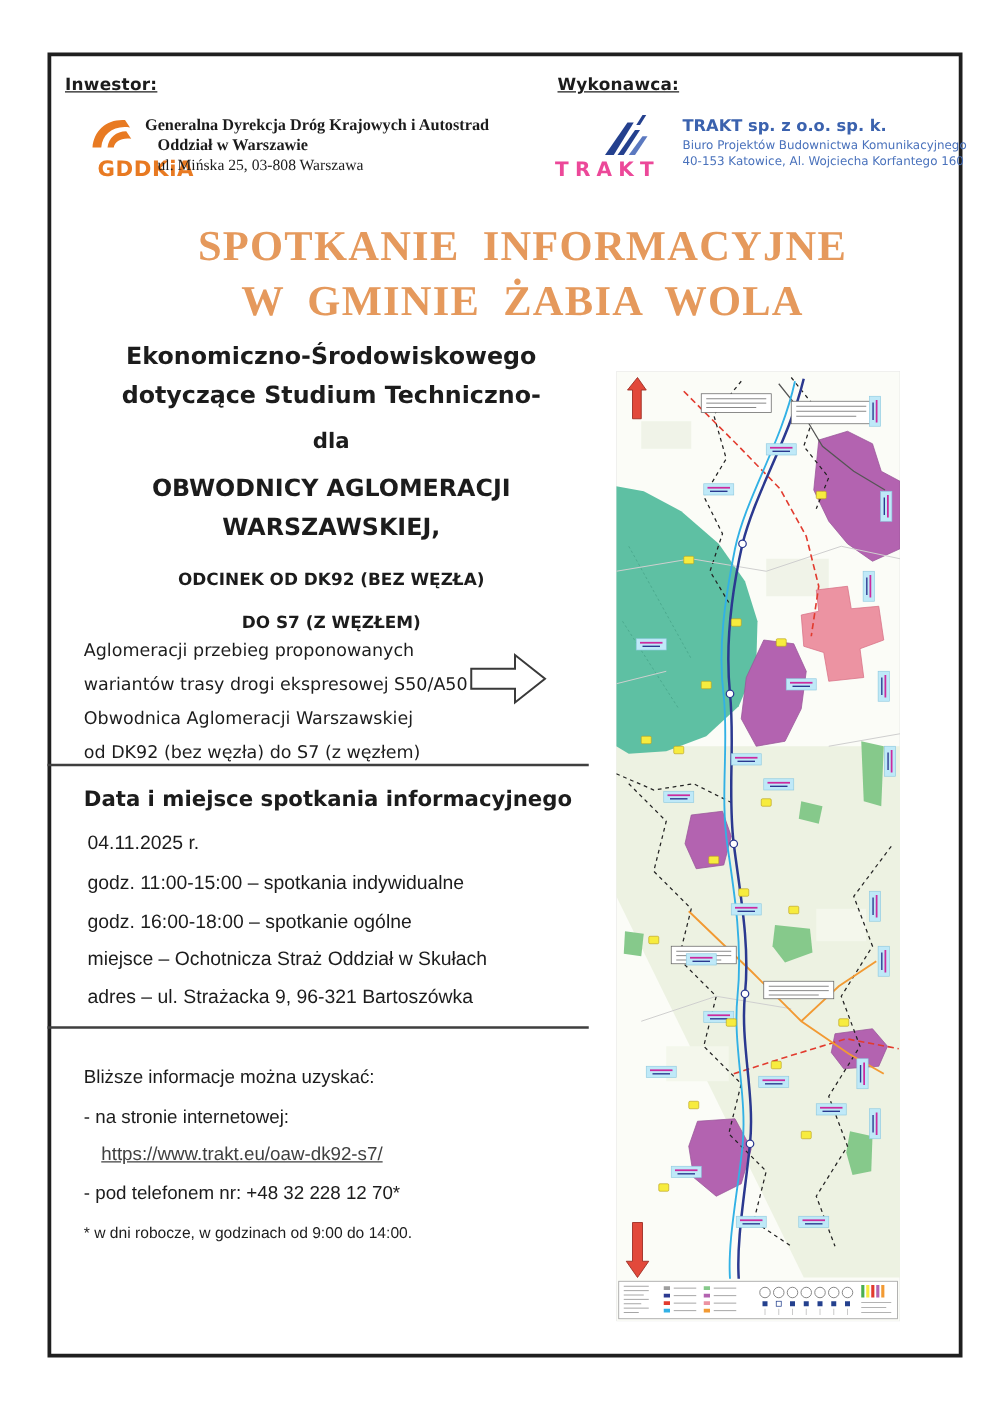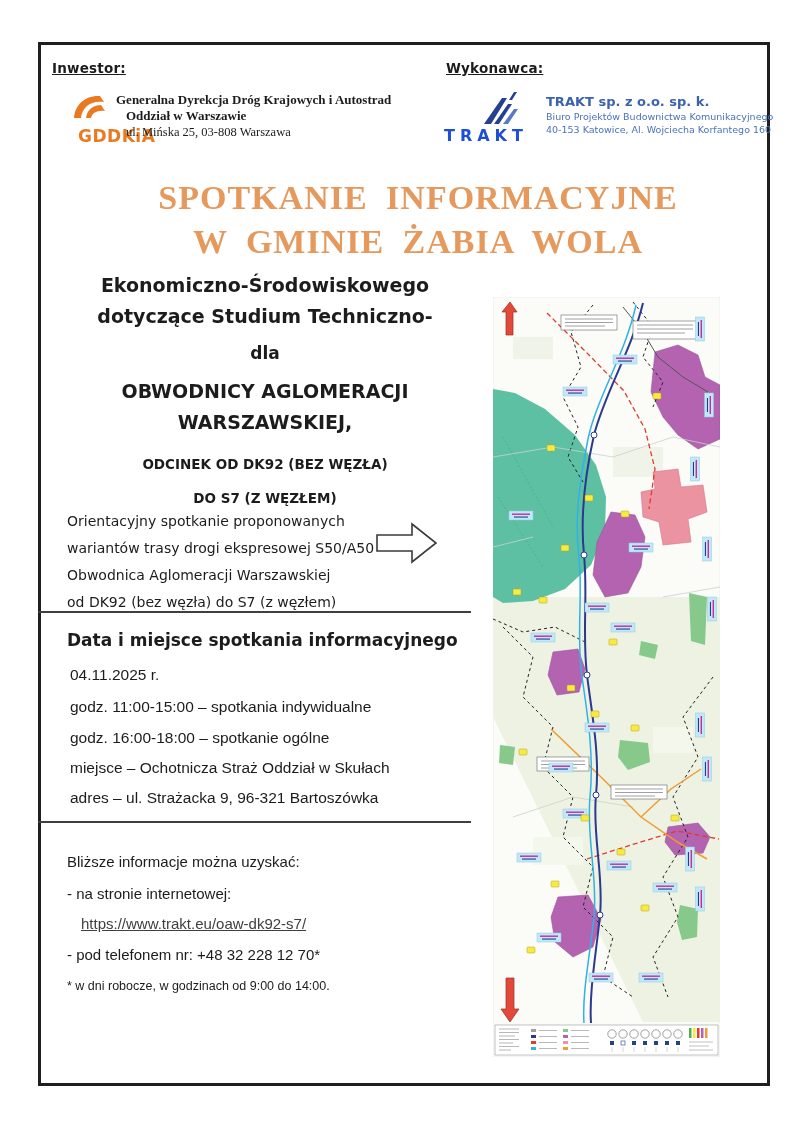--- a/index.html
+++ b/index.html
@@ -4,21 +4,21 @@
 <style>
   html,body{margin:0;padding:0;background:#ffffff;}
   .page{position:relative;width:800px;height:1131px;background:#ffffff;overflow:hidden;
         font-family:"DejaVu Sans",sans-serif;color:#1c1c1c;}
   .abs{position:absolute;}
   .frame{left:38px;top:42px;width:726px;height:1038px;border:3px solid #1f1f1f;}
   .seclabel{font-weight:bold;font-size:13.5px;text-decoration:underline;letter-spacing:.2px;}
   .orgname{font-family:"Liberation Serif",serif;font-size:13px;line-height:16px;font-weight:bold;}
   .orgaddr{font-family:"Liberation Serif",serif;font-size:12.5px;line-height:16px;font-weight:normal;}
   .gddkia-word{color:#e87a22;font-weight:bold;font-size:17px;letter-spacing:.5px;font-family:"DejaVu Sans",sans-serif;}
-  .trakt-word{color:#1d4ed8;font-weight:bold;font-size:16px;letter-spacing:5px;font-family:"DejaVu Sans",sans-serif;}
+  .trakt-word{color:#ec4899;font-weight:bold;font-size:16px;letter-spacing:5px;font-family:"DejaVu Sans",sans-serif;}
   .trakt1{color:#3b62ae;font-weight:bold;font-size:13px;line-height:15px;}
   .trakt2{color:#4a72bc;font-size:9.5px;line-height:12px;}
   .title{left:38px;width:726px;text-align:center;font-family:"Liberation Serif",serif;
          font-weight:bold;color:#e5995c;font-size:34px;line-height:44px;word-spacing:9px;letter-spacing:1px;padding-left:17px;}
   .subject{left:55px;top:270px;width:420px;text-align:center;font-weight:bold;}
   .subj-big{font-size:19px;line-height:31px;}
   .subj-dla{font-size:17px;margin-top:11px;}
   .subj-big2{font-size:19px;line-height:31px;margin-top:13px;}
   .subj-small{font-size:13.5px;margin-top:18px;}
   .routenote{left:67px;top:508px;width:330px;font-size:14px;line-height:27px;}
@@ -74,21 +74,21 @@
     <div class="subj-big">Ekonomiczno-Środowiskowego</div>
     <div class="subj-big">dotyczące Studium Techniczno-</div>
     <div class="subj-dla">dla</div>
     <div class="subj-big2">OBWODNICY AGLOMERACJI</div>
     <div class="subj-big">WARSZAWSKIEJ,</div>
     <div class="subj-small">ODCINEK OD DK92 (BEZ WĘZŁA)</div>
     <div class="subj-small">DO S7 (Z WĘZŁEM)</div>
   </div>
 
   <div class="abs routenote">
-    <div>Orientacyjny spotkanie proponowanych</div>
+    <div>Aglomeracji przebieg proponowanych</div>
     <div>wariantów trasy drogi ekspresowej S50/A50</div>
     <div>Obwodnica Aglomeracji Warszawskiej</div>
     <div>od DK92 (bez węzła) do S7 (z węzłem)</div>
   </div>
   <div class="abs" style="left:376px;top:522px;">
     <svg width="62" height="42" viewBox="0 0 62 42">
       <polygon points="1,13 36,13 36,2 60,21 36,40 36,29 1,29" fill="#ffffff" stroke="#3a3a3a" stroke-width="1.6"></polygon>
     </svg>
   </div>
 

